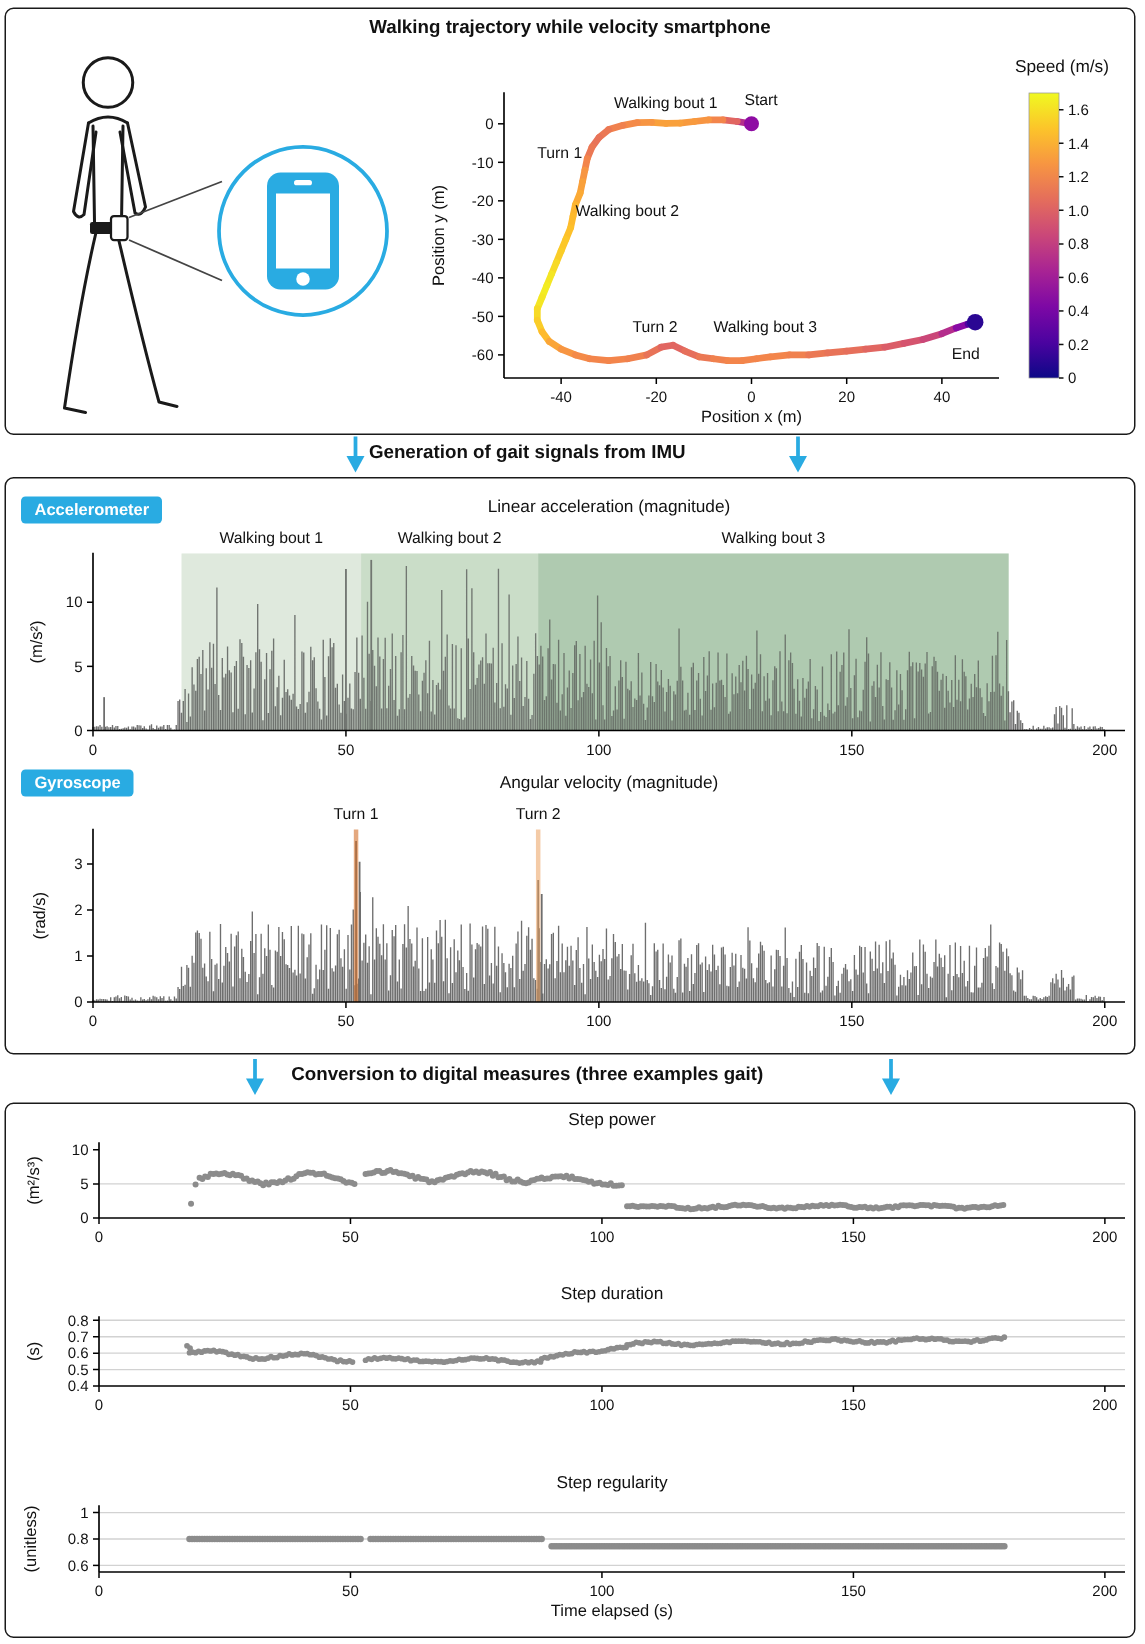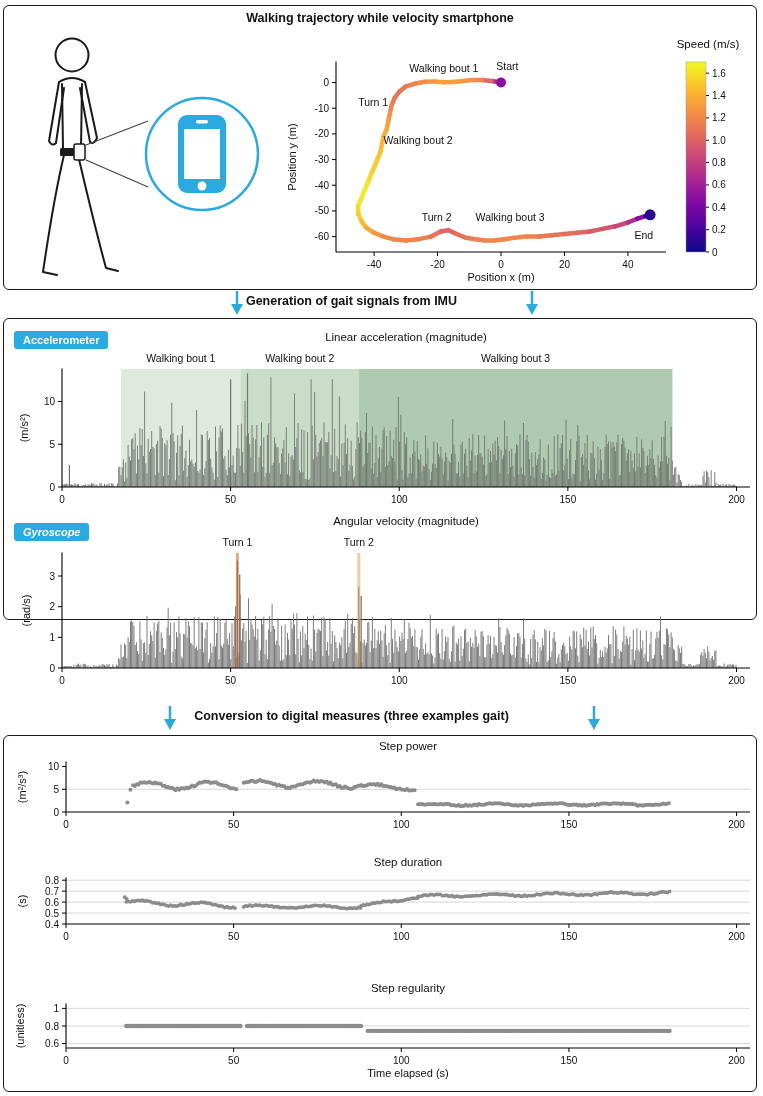--- a/index.html
+++ b/index.html
@@ -183,21 +183,21 @@
         <line x1="8" y1="1" x2="8" y2="15" stroke="#29abe2" stroke-width="2.5"></line>
         <polygon points="2,14 14,14 8,25" fill="#29abe2"></polygon>
       </svg>
     <svg class="arrow" width="16" height="26" style="left:524px;">
         <line x1="8" y1="1" x2="8" y2="15" stroke="#29abe2" stroke-width="2.5"></line>
         <polygon points="2,14 14,14 8,25" fill="#29abe2"></polygon>
       </svg>
     <div class="connector-label">Generation of gait signals from IMU</div>
   </div>
 
-  <div class="panel" style="top:318px;height:302px;text-align:center;">
+  <div class="panel" style="top:318px;height:385px;text-align:center;">
     <div class="badge" style="left:10px;top:12px;">Accelerometer</div>
     <svg width="753" height="186" style="left:0;top:6px;">
         <rect x="117.01960784313727" y="44" width="119.72549019607843" height="118" fill="#eaf1e8"></rect>
         <rect x="236.7450980392157" y="44" width="118.03921568627453" height="118" fill="#d8e7d6"></rect>
         <rect x="354.7843137254902" y="44" width="313.64705882352933" height="118" fill="#c2d9c3"></rect>
         <path d="M58.0 162.0L58.0 159.6M59.2 162.0L59.2 159.5M60.4 162.0L60.4 159.2M61.5 162.0L61.5 159.3M62.7 162.0L62.7 158.3M63.9 162.0L63.9 159.5M65.1 162.0L65.1 161.3M66.3 162.0L66.3 159.5M67.4 162.0L67.4 159.2M68.6 162.0L68.6 159.8M69.8 162.0L69.8 159.7M71.0 162.0L71.0 158.3M72.2 162.0L72.2 160.0M73.3 162.0L73.3 159.0M74.5 162.0L74.5 159.0M75.7 162.0L75.7 161.0M76.9 162.0L76.9 160.9M78.1 162.0L78.1 160.5M79.2 162.0L79.2 160.0M80.4 162.0L80.4 160.1M81.6 162.0L81.6 159.3M82.8 162.0L82.8 161.1M84.0 162.0L84.0 159.3M85.1 162.0L85.1 159.4M86.3 162.0L86.3 160.0M87.5 162.0L87.5 158.3M88.7 162.0L88.7 158.5M89.9 162.0L89.9 158.6M91.1 162.0L91.1 160.4M92.2 162.0L92.2 159.2M93.4 162.0L93.4 160.6M94.6 162.0L94.6 161.4M95.8 162.0L95.8 158.7M97.0 162.0L97.0 157.8M98.1 162.0L98.1 160.4M99.3 162.0L99.3 161.0M100.5 162.0L100.5 158.7M101.7 162.0L101.7 160.2M102.9 162.0L102.9 159.4M104.0 162.0L104.0 159.4M105.2 162.0L105.2 158.3M106.4 162.0L106.4 161.0M107.6 162.0L107.6 158.3M108.8 162.0L108.8 158.4M109.9 162.0L109.9 160.1M111.1 162.0L111.1 161.5M112.3 162.0L112.3 161.3M113.5 162.0L113.5 158.3M114.7 162.0L114.7 142.4M115.8 162.0L115.8 141.4M117.0 162.0L117.0 150.2M118.2 162.0L118.2 142.3M119.4 162.0L119.4 134.3M120.6 162.0L120.6 156.4M121.7 162.0L121.7 137.4M122.9 162.0L122.9 152.7M124.1 162.0L124.1 119.9M125.3 162.0L125.3 131.4M126.5 162.0L126.5 135.5M127.6 162.0L127.6 114.4M128.8 162.0L128.8 112.9M130.0 162.0L130.0 124.3M131.2 162.0L131.2 108.3M132.4 162.0L132.4 148.6M133.5 162.0L133.5 120.5M134.7 162.0L134.7 134.6M135.9 162.0L135.9 103.1M137.1 162.0L137.1 120.2M138.3 162.0L138.3 104.1M139.4 162.0L139.4 131.0M140.6 162.0L140.6 66.6M141.8 162.0L141.8 138.4M143.0 162.0L143.0 148.3M144.2 162.0L144.2 113.7M145.3 162.0L145.3 126.6M146.5 162.0L146.5 124.1M147.7 162.0L147.7 106.0M148.9 162.0L148.9 121.9M150.1 162.0L150.1 123.3M151.3 162.0L151.3 149.9M152.4 162.0L152.4 119.0M153.6 162.0L153.6 115.7M154.8 162.0L154.8 147.5M156.0 162.0L156.0 101.1M157.2 162.0L157.2 103.7M158.3 162.0L158.3 112.9M159.5 162.0L159.5 151.2M160.7 162.0L160.7 118.3M161.9 162.0L161.9 120.3M163.1 162.0L163.1 115.2M164.2 162.0L164.2 150.0M165.4 162.0L165.4 134.0M166.6 162.0L166.6 109.8M167.8 162.0L167.8 77.6M169.0 162.0L169.0 107.9M170.1 162.0L170.1 116.2M171.3 162.0L171.3 155.1M172.5 162.0L172.5 127.9M173.7 162.0L173.7 110.3M174.9 162.0L174.9 150.4M176.0 162.0L176.0 121.1M177.2 162.0L177.2 108.8M178.4 162.0L178.4 100.6M179.6 162.0L179.6 145.8M180.8 162.0L180.8 133.2M181.9 162.0L181.9 125.5M183.1 162.0L183.1 151.8M184.3 162.0L184.3 140.1M185.5 162.0L185.5 114.8M186.7 162.0L186.7 136.4M187.8 162.0L187.8 134.5M189.0 162.0L189.0 138.7M190.2 162.0L190.2 141.5M191.4 162.0L191.4 137.5M192.6 162.0L192.6 85.0M193.7 162.0L193.7 146.0M194.9 162.0L194.9 147.6M196.1 162.0L196.1 144.4M197.3 162.0L197.3 109.3M198.5 162.0L198.5 110.0M199.6 162.0L199.6 150.2M200.8 162.0L200.8 143.2M202.0 162.0L202.0 136.1M203.2 162.0L203.2 106.1M204.4 162.0L204.4 115.1M205.5 162.0L205.5 113.1M206.7 162.0L206.7 133.8M207.9 162.0L207.9 142.6M209.1 162.0L209.1 147.5M210.3 162.0L210.3 154.7M211.5 162.0L211.5 101.5M212.6 162.0L212.6 126.3M213.8 162.0L213.8 152.0M215.0 162.0L215.0 112.5M216.2 162.0L216.2 100.5M217.4 162.0L217.4 106.5M218.5 162.0L218.5 103.6M219.7 162.0L219.7 133.5M220.9 162.0L220.9 130.9M222.1 162.0L222.1 144.7M223.3 162.0L223.3 150.2M224.4 162.0L224.4 124.6M225.6 162.0L225.6 142.3M226.8 162.0L226.8 150.9M228.0 162.0L228.0 140.1M229.2 162.0L229.2 130.6M230.3 162.0L230.3 147.4M231.5 162.0L231.5 147.8M232.7 162.0L232.7 123.0M233.9 162.0L233.9 100.0M235.1 162.0L235.1 123.5M236.2 162.0L236.2 140.8M237.4 162.0L237.4 98.6M238.6 162.0L238.6 126.8M239.8 162.0L239.8 147.5M241.0 162.0L241.0 76.1M242.1 162.0L242.1 110.8M243.3 162.0L243.3 142.4M244.5 162.0L244.5 108.3M245.7 162.0L245.7 118.9M246.9 162.0L246.9 132.5M248.0 162.0L248.0 100.0M249.2 162.0L249.2 112.6M250.4 162.0L250.4 147.3M251.6 162.0L251.6 114.3M252.8 162.0L252.8 100.1M253.9 162.0L253.9 147.2M255.1 162.0L255.1 132.2M256.3 162.0L256.3 121.0M257.5 162.0L257.5 97.3M258.7 162.0L258.7 141.7M259.8 162.0L259.8 112.4M261.0 162.0L261.0 152.2M262.2 162.0L262.2 147.8M263.4 162.0L263.4 109.9M264.6 162.0L264.6 98.3M265.7 162.0L265.7 147.8M266.9 162.0L266.9 52.4M268.1 162.0L268.1 140.1M269.3 162.0L269.3 137.7M270.5 162.0L270.5 112.3M271.7 162.0L271.7 118.6M272.8 162.0L272.8 122.1M274.0 162.0L274.0 122.4M275.2 162.0L275.2 138.0M276.4 162.0L276.4 149.2M277.6 162.0L277.6 128.8M278.7 162.0L278.7 123.5M279.9 162.0L279.9 115.1M281.1 162.0L281.1 137.2M282.3 162.0L282.3 102.1M283.5 162.0L283.5 149.3M284.6 162.0L284.6 128.3M285.8 162.0L285.8 151.3M287.0 162.0L287.0 131.7M288.2 162.0L288.2 130.1M289.4 162.0L289.4 134.6M290.5 162.0L290.5 68.4M291.7 162.0L291.7 122.1M292.9 162.0L292.9 112.8M294.1 162.0L294.1 98.0M295.3 162.0L295.3 145.3M296.4 162.0L296.4 147.4M297.6 162.0L297.6 104.3M298.8 162.0L298.8 147.3M300.0 162.0L300.0 105.1M301.2 162.0L301.2 153.9M302.3 162.0L302.3 154.4M303.5 162.0L303.5 107.1M304.7 162.0L304.7 154.9M305.9 162.0L305.9 153.4M307.1 162.0L307.1 54.5M308.2 162.0L308.2 100.6M309.4 162.0L309.4 134.3M310.6 162.0L310.6 67.1M311.8 162.0L311.8 109.8M313.0 162.0L313.0 131.5M314.1 162.0L314.1 127.0M315.3 162.0L315.3 118.0M316.5 162.0L316.5 115.4M317.7 162.0L317.7 113.1M318.9 162.0L318.9 130.9M320.0 162.0L320.0 97.4M321.2 162.0L321.2 117.1M322.4 162.0L322.4 117.2M323.6 162.0L323.6 117.4M324.8 162.0L324.8 106.9M325.9 162.0L325.9 143.4M327.1 162.0L327.1 130.4M328.3 162.0L328.3 54.1M329.5 162.0L329.5 147.2M330.7 162.0L330.7 103.9M331.9 162.0L331.9 146.1M333.0 162.0L333.0 131.2M334.2 162.0L334.2 134.0M335.4 162.0L335.4 71.3M336.6 162.0L336.6 151.5M337.8 162.0L337.8 118.6M338.9 162.0L338.9 140.4M340.1 162.0L340.1 117.7M341.3 162.0L341.3 99.4M342.5 162.0L342.5 129.0M343.7 162.0L343.7 113.3M344.8 162.0L344.8 145.7M346.0 162.0L346.0 139.6M347.2 162.0L347.2 115.7M348.4 162.0L348.4 140.9M349.6 162.0L349.6 154.4M350.7 162.0L350.7 151.7M351.9 162.0L351.9 124.2M353.1 162.0L353.1 97.1M354.3 162.0L354.3 112.4M355.5 162.0L355.5 118.0M356.6 162.0L356.6 105.5M357.8 162.0L357.8 112.6M359.0 162.0L359.0 141.7M360.2 162.0L360.2 139.1M361.4 162.0L361.4 107.1M362.5 162.0L362.5 88.0M363.7 162.0L363.7 128.0M364.9 162.0L364.9 117.6M366.1 162.0L366.1 117.8M367.3 162.0L367.3 143.5M368.4 162.0L368.4 101.5M369.6 162.0L369.6 148.7M370.8 162.0L370.8 137.9M372.0 162.0L372.0 110.3M373.2 162.0L373.2 152.1M374.3 162.0L374.3 133.3M375.5 162.0L375.5 122.0M376.7 162.0L376.7 147.0M377.9 162.0L377.9 123.6M379.1 162.0L379.1 105.2M380.2 162.0L380.2 102.4M381.4 162.0L381.4 141.9M382.6 162.0L382.6 111.0M383.8 162.0L383.8 139.9M385.0 162.0L385.0 136.3M386.1 162.0L386.1 105.5M387.3 162.0L387.3 130.8M388.5 162.0L388.5 133.0M389.7 162.0L389.7 114.7M390.9 162.0L390.9 137.1M392.1 162.0L392.1 102.2M393.2 162.0L393.2 154.6M394.4 162.0L394.4 72.0M395.6 162.0L395.6 116.7M396.8 162.0L396.8 89.8M398.0 162.0L398.0 145.1M399.1 162.0L399.1 154.6M400.3 162.0L400.3 107.0M401.5 162.0L401.5 119.2M402.7 162.0L402.7 112.3M403.9 162.0L403.9 152.4M405.0 162.0L405.0 148.7M406.2 162.0L406.2 132.5M407.4 162.0L407.4 148.0M408.6 162.0L408.6 128.6M409.8 162.0L409.8 115.1M410.9 162.0L410.9 126.4M412.1 162.0L412.1 154.2M413.3 162.0L413.3 116.1M414.5 162.0L414.5 134.2M415.7 162.0L415.7 135.2M416.8 162.0L416.8 129.1M418.0 162.0L418.0 146.4M419.2 162.0L419.2 140.6M420.4 162.0L420.4 141.7M421.6 162.0L421.6 110.3M422.7 162.0L422.7 138.7M423.9 162.0L423.9 123.3M425.1 162.0L425.1 144.2M426.3 162.0L426.3 155.0M427.5 162.0L427.5 146.7M428.6 162.0L428.6 138.6M429.8 162.0L429.8 116.3M431.0 162.0L431.0 139.2M432.2 162.0L432.2 143.0M433.4 162.0L433.4 117.7M434.5 162.0L434.5 129.4M435.7 162.0L435.7 131.8M436.9 162.0L436.9 121.6M438.1 162.0L438.1 133.4M439.3 162.0L439.3 149.4M440.4 162.0L440.4 136.3M441.6 162.0L441.6 127.6M442.8 162.0L442.8 132.1M444.0 162.0L444.0 155.4M445.2 162.0L445.2 135.9M446.3 162.0L446.3 138.0M447.5 162.0L447.5 128.9M448.7 162.0L448.7 94.0M449.9 162.0L449.9 119.5M451.1 162.0L451.1 128.7M452.3 162.0L452.3 148.7M453.4 162.0L453.4 148.2M454.6 162.0L454.6 136.8M455.8 162.0L455.8 151.5M457.0 162.0L457.0 119.8M458.2 162.0L458.2 116.8M459.3 162.0L459.3 148.4M460.5 162.0L460.5 128.7M461.7 162.0L461.7 123.7M462.9 162.0L462.9 140.9M464.1 162.0L464.1 152.0M465.2 162.0L465.2 113.0M466.4 162.0L466.4 135.7M467.6 162.0L467.6 125.4M468.8 162.0L468.8 109.2M470.0 162.0L470.0 148.2M471.1 162.0L471.1 130.6M472.3 162.0L472.3 146.5M473.5 162.0L473.5 130.1M474.7 162.0L474.7 110.0M475.9 162.0L475.9 128.6M477.0 162.0L477.0 128.2M478.2 162.0L478.2 131.6M479.4 162.0L479.4 139.6M480.6 162.0L480.6 110.6M481.8 162.0L481.8 150.8M482.9 162.0L482.9 149.4M484.1 162.0L484.1 123.8M485.3 162.0L485.3 137.9M486.5 162.0L486.5 126.0M487.7 162.0L487.7 137.1M488.8 162.0L488.8 118.3M490.0 162.0L490.0 129.8M491.2 162.0L491.2 115.5M492.4 162.0L492.4 135.3M493.6 162.0L493.6 112.1M494.7 162.0L494.7 121.0M495.9 162.0L495.9 147.7M497.1 162.0L497.1 124.6M498.3 162.0L498.3 134.2M499.5 162.0L499.5 130.2M500.6 162.0L500.6 95.4M501.8 162.0L501.8 124.2M503.0 162.0L503.0 111.1M504.2 162.0L504.2 149.2M505.4 162.0L505.4 125.8M506.5 162.0L506.5 142.2M507.7 162.0L507.7 123.7M508.9 162.0L508.9 140.6M510.1 162.0L510.1 151.8M511.3 162.0L511.3 128.5M512.5 162.0L512.5 119.2M513.6 162.0L513.6 120.5M514.8 162.0L514.8 149.2M516.0 162.0L516.0 109.2M517.2 162.0L517.2 142.6M518.4 162.0L518.4 149.2M519.5 162.0L519.5 98.0M520.7 162.0L520.7 150.5M521.9 162.0L521.9 115.1M523.1 162.0L523.1 110.0M524.3 162.0L524.3 117.0M525.4 162.0L525.4 134.1M526.6 162.0L526.6 150.8M527.8 162.0L527.8 127.8M529.0 162.0L529.0 142.2M530.2 162.0L530.2 152.7M531.3 162.0L531.3 127.0M532.5 162.0L532.5 140.2M533.7 162.0L533.7 134.1M534.9 162.0L534.9 129.4M536.1 162.0L536.1 114.4M537.2 162.0L537.2 153.9M538.4 162.0L538.4 147.9M539.6 162.0L539.6 132.3M540.8 162.0L540.8 134.7M542.0 162.0L542.0 155.7M543.1 162.0L543.1 149.7M544.3 162.0L544.3 119.4M545.5 162.0L545.5 152.1M546.7 162.0L546.7 153.0M547.9 162.0L547.9 144.0M549.0 162.0L549.0 148.3M550.2 162.0L550.2 111.2M551.4 162.0L551.4 150.7M552.6 162.0L552.6 149.5M553.8 162.0L553.8 109.3M554.9 162.0L554.9 145.2M556.1 162.0L556.1 122.9M557.3 162.0L557.3 118.3M558.5 162.0L558.5 110.0M559.7 162.0L559.7 145.5M560.8 162.0L560.8 139.9M562.0 162.0L562.0 94.5M563.2 162.0L563.2 133.7M564.4 162.0L564.4 153.9M565.6 162.0L565.6 125.1M566.7 162.0L566.7 114.2M567.9 162.0L567.9 153.1M569.1 162.0L569.1 148.7M570.3 162.0L570.3 149.2M571.5 162.0L571.5 134.9M572.7 162.0L572.7 116.1M573.8 162.0L573.8 99.9M575.0 162.0L575.0 110.6M576.2 162.0L576.2 156.0M577.4 162.0L577.4 132.1M578.6 162.0L578.6 129.1M579.7 162.0L579.7 139.7M580.9 162.0L580.9 118.1M582.1 162.0L582.1 133.4M583.3 162.0L583.3 109.9M584.5 162.0L584.5 145.7M585.6 162.0L585.6 154.6M586.8 162.0L586.8 127.8M588.0 162.0L588.0 128.3M589.2 162.0L589.2 116.5M590.4 162.0L590.4 133.3M591.5 162.0L591.5 154.9M592.7 162.0L592.7 148.5M593.9 162.0L593.9 121.8M595.1 162.0L595.1 144.7M596.3 162.0L596.3 124.3M597.4 162.0L597.4 135.2M598.6 162.0L598.6 154.9M599.8 162.0L599.8 147.9M601.0 162.0L601.0 121.9M602.2 162.0L602.2 109.5M603.3 162.0L603.3 119.1M604.5 162.0L604.5 116.5M605.7 162.0L605.7 153.9M606.9 162.0L606.9 116.6M608.1 162.0L608.1 122.6M609.2 162.0L609.2 117.0M610.4 162.0L610.4 121.3M611.6 162.0L611.6 126.1M612.8 162.0L612.8 117.4M614.0 162.0L614.0 109.7M615.1 162.0L615.1 150.7M616.3 162.0L616.3 149.7M617.5 162.0L617.5 119.1M618.7 162.0L618.7 112.9M619.9 162.0L619.9 115.6M621.0 162.0L621.0 122.8M622.2 162.0L622.2 135.5M623.4 162.0L623.4 128.2M624.6 162.0L624.6 124.2M625.8 162.0L625.8 146.9M626.9 162.0L626.9 125.6M628.1 162.0L628.1 135.5M629.3 162.0L629.3 143.3M630.5 162.0L630.5 128.3M631.7 162.0L631.7 146.4M632.9 162.0L632.9 111.8M634.0 162.0L634.0 141.5M635.2 162.0L635.2 128.2M636.4 162.0L636.4 142.5M637.6 162.0L637.6 114.5M638.8 162.0L638.8 122.8M639.9 162.0L639.9 125.9M641.1 162.0L641.1 148.0M642.3 162.0L642.3 140.6M643.5 162.0L643.5 130.8M644.7 162.0L644.7 139.7M645.8 162.0L645.8 124.3M647.0 162.0L647.0 133.1M648.2 162.0L648.2 115.3M649.4 162.0L649.4 133.8M650.6 162.0L650.6 139.9M651.7 162.0L651.7 150.3M652.9 162.0L652.9 152.4M654.1 162.0L654.1 130.5M655.3 162.0L655.3 142.5M656.5 162.0L656.5 136.4M657.6 162.0L657.6 112.2M658.8 162.0L658.8 136.1M660.0 162.0L660.0 111.8M661.2 162.0L661.2 96.1M662.4 162.0L662.4 130.7M663.5 162.0L663.5 138.9M664.7 162.0L664.7 132.5M665.9 162.0L665.9 155.3M667.1 162.0L667.1 101.7M668.3 162.0L668.3 135.9M669.4 162.0L669.4 149.9M670.6 162.0L670.6 142.7M671.8 162.0L671.8 141.9M673.0 162.0L673.0 157.7M674.2 162.0L674.2 148.9M675.3 162.0L675.3 150.1M676.5 162.0L676.5 155.1M677.7 162.0L677.7 157.0M678.9 162.0L678.9 161.2M680.1 162.0L680.1 161.0M681.2 162.0L681.2 161.4M682.4 162.0L682.4 160.4M683.6 162.0L683.6 161.1M684.8 162.0L684.8 158.9M686.0 162.0L686.0 161.5M687.1 162.0L687.1 160.7M688.3 162.0L688.3 159.6M689.5 162.0L689.5 160.8M690.7 162.0L690.7 160.8M691.9 162.0L691.9 158.9M693.1 162.0L693.1 160.7M694.2 162.0L694.2 159.9M695.4 162.0L695.4 159.9M696.6 162.0L696.6 160.5M697.8 162.0L697.8 160.0M699.0 162.0L699.0 151.1M700.1 162.0L700.1 146.3M701.3 162.0L701.3 157.3M702.5 162.0L702.5 145.7M703.7 162.0L703.7 146.8M704.9 162.0L704.9 151.8M706.0 162.0L706.0 160.2M707.2 162.0L707.2 145.2M708.4 162.0L708.4 161.0M709.6 162.0L709.6 160.9M710.8 162.0L710.8 147.1M711.9 162.0L711.9 157.7M713.1 162.0L713.1 160.8M714.3 162.0L714.3 159.1M715.5 162.0L715.5 160.0M716.7 162.0L716.7 159.3M717.8 162.0L717.8 161.1M719.0 162.0L719.0 159.0M720.2 162.0L720.2 161.2M721.4 162.0L721.4 160.0M722.6 162.0L722.6 159.3M723.7 162.0L723.7 161.0M724.9 162.0L724.9 159.3M726.1 162.0L726.1 159.1M727.3 162.0L727.3 160.7M728.5 162.0L728.5 160.3M729.6 162.0L729.6 159.5M730.8 162.0L730.8 159.7M732.0 162.0L732.0 161.0" stroke="#6e6e6e" stroke-width="0.9" fill="none"></path>
         <line x1="65.41960784313726" y1="162" x2="65.41960784313726" y2="139.768115942029" stroke="#6e6e6e" stroke-width="1.2"></line>
         <line x1="226.62745098039215" y1="162" x2="226.62745098039215" y2="54.26086956521739" stroke="#6e6e6e" stroke-width="1.2"></line>
         <line x1="243.49019607843135" y1="162" x2="243.49019607843135" y2="48.27536231884059" stroke="#6e6e6e" stroke-width="1.2"></line>
         <rect x="117.01960784313727" y="44" width="119.72549019607843" height="118" fill="rgba(130,165,130,0.10)"></rect>
@@ -221,21 +221,21 @@
         <line x1="54" y1="162" x2="58" y2="162" stroke="#000"></line>
         <text x="51" y="165.5" text-anchor="end" class="tick">0</text>
         <line x1="54" y1="119.2463768115942" x2="58" y2="119.2463768115942" stroke="#000"></line>
         <text x="51" y="122.7463768115942" text-anchor="end" class="tick">5</text>
         <line x1="54" y1="76.4927536231884" x2="58" y2="76.4927536231884" stroke="#000"></line>
         <text x="51" y="79.9927536231884" text-anchor="end" class="tick">10</text>
         <text x="402" y="16" text-anchor="middle" class="ctitle">Linear acceleration (magnitude)</text>
         <text transform="translate(24,103) rotate(-90)" text-anchor="middle" class="axlabel">(m/s²)</text>
       </svg>
 
-    <div class="badge" style="left:10px;top:204px;font-style:italic;">Gyroscope</div>
+    <div class="badge" style="left:10px;top:194px;">Gyroscope</div>
     <svg width="753" height="190" style="left:0;top:192px;">
         <path d="M58.0 157.0L58.0 155.5M59.2 157.0L59.2 155.8M60.4 157.0L60.4 155.1M61.5 157.0L61.5 155.4M62.7 157.0L62.7 154.8M63.9 157.0L63.9 155.0M65.1 157.0L65.1 155.0M66.3 157.0L66.3 155.1M67.4 157.0L67.4 155.4M68.6 157.0L68.6 156.2M69.8 157.0L69.8 153.8M71.0 157.0L71.0 156.4M72.2 157.0L72.2 153.9M73.3 157.0L73.3 153.4M74.5 157.0L74.5 152.5M75.7 157.0L75.7 154.5M76.9 157.0L76.9 153.6M78.1 157.0L78.1 156.2M79.2 157.0L79.2 152.7M80.4 157.0L80.4 153.0M81.6 157.0L81.6 153.4M82.8 157.0L82.8 155.3M84.0 157.0L84.0 154.1M85.1 157.0L85.1 156.0M86.3 157.0L86.3 155.3M87.5 157.0L87.5 156.0M88.7 157.0L88.7 156.1M89.9 157.0L89.9 153.9M91.1 157.0L91.1 155.4M92.2 157.0L92.2 155.0M93.4 157.0L93.4 155.8M94.6 157.0L94.6 155.1M95.8 157.0L95.8 153.9M97.0 157.0L97.0 155.1M98.1 157.0L98.1 152.9M99.3 157.0L99.3 153.4M100.5 157.0L100.5 153.9M101.7 157.0L101.7 155.1M102.9 157.0L102.9 153.1M104.0 157.0L104.0 154.3M105.2 157.0L105.2 153.1M106.4 157.0L106.4 156.1M107.6 157.0L107.6 156.0M108.8 157.0L108.8 153.3M109.9 157.0L109.9 155.2M111.1 157.0L111.1 156.2M112.3 157.0L112.3 153.4M113.5 157.0L113.5 154.7M114.7 157.0L114.7 147.0M115.8 157.0L115.8 148.4M117.0 157.0L117.0 133.5M118.2 157.0L118.2 146.4M119.4 157.0L119.4 145.5M120.6 157.0L120.6 132.4M121.7 157.0L121.7 134.1M122.9 157.0L122.9 146.9M124.1 157.0L124.1 126.2M125.3 157.0L125.3 130.8M126.5 157.0L126.5 110.6M127.6 157.0L127.6 109.4M128.8 157.0L128.8 111.0M130.0 157.0L130.0 114.9M131.2 157.0L131.2 134.1M132.4 157.0L132.4 131.3M133.5 157.0L133.5 140.0M134.7 157.0L134.7 143.2M135.9 157.0L135.9 110.2M137.1 157.0L137.1 128.4M138.3 157.0L138.3 149.9M139.4 157.0L139.4 132.1M140.6 157.0L140.6 131.3M141.8 157.0L141.8 141.7M143.0 157.0L143.0 105.0M144.2 157.0L144.2 144.0M145.3 157.0L145.3 132.8M146.5 157.0L146.5 120.3M147.7 157.0L147.7 124.4M148.9 157.0L148.9 130.0M150.1 157.0L150.1 111.5M151.3 157.0L151.3 146.6M152.4 157.0L152.4 120.0M153.6 157.0L153.6 112.5M154.8 157.0L154.8 110.0M156.0 157.0L156.0 141.1M157.2 157.0L157.2 121.5M158.3 157.0L158.3 127.0M159.5 157.0L159.5 136.9M160.7 157.0L160.7 143.7M161.9 157.0L161.9 138.4M163.1 157.0L163.1 116.4M164.2 157.0L164.2 96.7M165.4 157.0L165.4 124.4M166.6 157.0L166.6 111.7M167.8 157.0L167.8 151.9M169.0 157.0L169.0 140.5M170.1 157.0L170.1 111.5M171.3 157.0L171.3 138.1M172.5 157.0L172.5 121.1M173.7 157.0L173.7 126.3M174.9 157.0L174.9 105.3M176.0 157.0L176.0 122.2M177.2 157.0L177.2 145.7M178.4 157.0L178.4 147.3M179.6 157.0L179.6 122.7M180.8 157.0L180.8 123.5M181.9 157.0L181.9 107.0M183.1 157.0L183.1 126.4M184.3 157.0L184.3 110.3M185.5 157.0L185.5 115.2M186.7 157.0L186.7 131.8M187.8 157.0L187.8 132.4M189.0 157.0L189.0 134.4M190.2 157.0L190.2 106.3M191.4 157.0L191.4 137.3M192.6 157.0L192.6 135.5M193.7 157.0L193.7 139.3M194.9 157.0L194.9 106.2M196.1 157.0L196.1 138.0M197.3 157.0L197.3 111.4M198.5 157.0L198.5 111.8M199.6 157.0L199.6 141.3M200.8 157.0L200.8 127.2M202.0 157.0L202.0 118.6M203.2 157.0L203.2 111.1M204.4 157.0L204.4 151.5M205.5 157.0L205.5 147.9M206.7 157.0L206.7 132.2M207.9 157.0L207.9 141.9M209.1 157.0L209.1 135.4M210.3 157.0L210.3 105.4M211.5 157.0L211.5 135.6M212.6 157.0L212.6 122.1M213.8 157.0L213.8 105.8M215.0 157.0L215.0 148.2M216.2 157.0L216.2 107.7M217.4 157.0L217.4 134.5M218.5 157.0L218.5 136.7M219.7 157.0L219.7 132.6M220.9 157.0L220.9 111.8M222.1 157.0L222.1 108.8M223.3 157.0L223.3 127.9M224.4 157.0L224.4 133.5M225.6 157.0L225.6 121.9M226.8 157.0L226.8 148.2M228.0 157.0L228.0 112.4M229.2 157.0L229.2 135.4M230.3 157.0L230.3 105.3M231.5 157.0L231.5 95.3M232.7 157.0L232.7 145.8M233.9 157.0L233.9 144.8M235.1 157.0L235.1 141.4M236.2 157.0L236.2 83.7M237.4 157.0L237.4 129.4M238.6 157.0L238.6 117.5M239.8 157.0L239.8 112.0M241.0 157.0L241.0 130.8M242.1 157.0L242.1 119.9M243.3 157.0L243.3 151.9M244.5 157.0L244.5 87.2M245.7 157.0L245.7 128.7M246.9 157.0L246.9 107.9M248.0 157.0L248.0 113.5M249.2 157.0L249.2 118.1M250.4 157.0L250.4 125.8M251.6 157.0L251.6 105.1M252.8 157.0L252.8 128.7M253.9 157.0L253.9 117.8M255.1 157.0L255.1 149.4M256.3 157.0L256.3 139.1M257.5 157.0L257.5 109.0M258.7 157.0L258.7 113.2M259.8 157.0L259.8 105.7M261.0 157.0L261.0 143.3M262.2 157.0L262.2 128.7M263.4 157.0L263.4 148.0M264.6 157.0L264.6 118.4M265.7 157.0L265.7 105.1M266.9 157.0L266.9 120.6M268.1 157.0L268.1 93.0M269.3 157.0L269.3 115.0M270.5 157.0L270.5 118.0M271.7 157.0L271.7 133.4M272.8 157.0L272.8 129.5M274.0 157.0L274.0 107.4M275.2 157.0L275.2 134.6M276.4 157.0L276.4 149.7M277.6 157.0L277.6 114.5M278.7 157.0L278.7 149.6M279.9 157.0L279.9 148.2M281.1 157.0L281.1 113.6M282.3 157.0L282.3 144.0M283.5 157.0L283.5 121.8M284.6 157.0L284.6 128.7M285.8 157.0L285.8 144.2M287.0 157.0L287.0 109.4M288.2 157.0L288.2 117.8M289.4 157.0L289.4 102.3M290.5 157.0L290.5 113.5M291.7 157.0L291.7 143.2M292.9 157.0L292.9 102.2M294.1 157.0L294.1 127.8M295.3 157.0L295.3 151.2M296.4 157.0L296.4 120.5M297.6 157.0L297.6 144.3M298.8 157.0L298.8 115.2M300.0 157.0L300.0 137.2M301.2 157.0L301.2 122.7M302.3 157.0L302.3 129.2M303.5 157.0L303.5 105.3M304.7 157.0L304.7 133.7M305.9 157.0L305.9 148.3M307.1 157.0L307.1 137.6M308.2 157.0L308.2 149.5M309.4 157.0L309.4 104.6M310.6 157.0L310.6 118.6M311.8 157.0L311.8 140.6M313.0 157.0L313.0 121.8M314.1 157.0L314.1 117.7M315.3 157.0L315.3 118.6M316.5 157.0L316.5 120.0M317.7 157.0L317.7 106.7M318.9 157.0L318.9 145.0M320.0 157.0L320.0 105.7M321.2 157.0L321.2 108.2M322.4 157.0L322.4 139.3M323.6 157.0L323.6 131.0M324.8 157.0L324.8 144.7M325.9 157.0L325.9 106.8M327.1 157.0L327.1 132.8M328.3 157.0L328.3 120.0M329.5 157.0L329.5 150.5M330.7 157.0L330.7 124.5M331.9 157.0L331.9 131.0M333.0 157.0L333.0 137.2M334.2 157.0L334.2 147.2M335.4 157.0L335.4 131.5M336.6 157.0L336.6 134.4M337.8 157.0L337.8 126.2M338.9 157.0L338.9 147.2M340.1 157.0L340.1 118.0M341.3 157.0L341.3 110.0M342.5 157.0L342.5 141.7M343.7 157.0L343.7 102.9M344.8 157.0L344.8 136.1M346.0 157.0L346.0 131.7M347.2 157.0L347.2 112.9M348.4 157.0L348.4 107.1M349.6 157.0L349.6 122.1M350.7 157.0L350.7 114.9M351.9 157.0L351.9 141.2M353.1 157.0L353.1 142.4M354.3 157.0L354.3 148.1M355.5 157.0L355.5 107.8M356.6 157.0L356.6 130.3M357.8 157.0L357.8 151.3M359.0 157.0L359.0 131.7M360.2 157.0L360.2 128.5M361.4 157.0L361.4 134.7M362.5 157.0L362.5 131.9M363.7 157.0L363.7 111.7M364.9 157.0L364.9 110.9M366.1 157.0L366.1 141.2M367.3 157.0L367.3 129.7M368.4 157.0L368.4 106.1M369.6 157.0L369.6 137.1M370.8 157.0L370.8 118.0M372.0 157.0L372.0 137.2M373.2 157.0L373.2 129.2M374.3 157.0L374.3 120.2M375.5 157.0L375.5 132.8M376.7 157.0L376.7 119.5M377.9 157.0L377.9 129.3M379.1 157.0L379.1 145.7M380.2 157.0L380.2 122.3M381.4 157.0L381.4 113.8M382.6 157.0L382.6 134.3M383.8 157.0L383.8 144.2M385.0 157.0L385.0 131.6M386.1 157.0L386.1 151.9M387.3 157.0L387.3 107.0M388.5 157.0L388.5 128.0M389.7 157.0L389.7 141.7M390.9 157.0L390.9 118.6M392.1 157.0L392.1 130.3M393.2 157.0L393.2 136.2M394.4 157.0L394.4 140.4M395.6 157.0L395.6 125.5M396.8 157.0L396.8 129.9M398.0 157.0L398.0 121.6M399.1 157.0L399.1 128.3M400.3 157.0L400.3 108.0M401.5 157.0L401.5 142.0M402.7 157.0L402.7 139.6M403.9 157.0L403.9 127.8M405.0 157.0L405.0 111.7M406.2 157.0L406.2 117.0M407.4 157.0L407.4 126.6M408.6 157.0L408.6 125.0M409.8 157.0L409.8 135.0M410.9 157.0L410.9 118.4M412.1 157.0L412.1 136.0M413.3 157.0L413.3 136.2M414.5 157.0L414.5 148.6M415.7 157.0L415.7 138.4M416.8 157.0L416.8 125.9M418.0 157.0L418.0 118.1M419.2 157.0L419.2 137.9M420.4 157.0L420.4 143.5M421.6 157.0L421.6 132.4M422.7 157.0L422.7 142.8M423.9 157.0L423.9 141.1M425.1 157.0L425.1 143.3M426.3 157.0L426.3 104.1M427.5 157.0L427.5 142.4M428.6 157.0L428.6 144.5M429.8 157.0L429.8 152.4M431.0 157.0L431.0 146.5M432.2 157.0L432.2 117.8M433.4 157.0L433.4 123.4M434.5 157.0L434.5 122.2M435.7 157.0L435.7 142.3M436.9 157.0L436.9 147.7M438.1 157.0L438.1 118.0M439.3 157.0L439.3 148.5M440.4 157.0L440.4 140.2M441.6 157.0L441.6 125.4M442.8 157.0L442.8 130.7M444.0 157.0L444.0 126.0M445.2 157.0L445.2 148.1M446.3 157.0L446.3 150.8M447.5 157.0L447.5 140.4M448.7 157.0L448.7 115.9M449.9 157.0L449.9 114.6M451.1 157.0L451.1 150.6M452.3 157.0L452.3 131.5M453.4 157.0L453.4 133.5M454.6 157.0L454.6 127.7M455.8 157.0L455.8 149.6M457.0 157.0L457.0 125.2M458.2 157.0L458.2 145.0M459.3 157.0L459.3 137.7M460.5 157.0L460.5 119.0M461.7 157.0L461.7 117.9M462.9 157.0L462.9 132.0M464.1 157.0L464.1 130.6M465.2 157.0L465.2 150.3M466.4 157.0L466.4 126.7M467.6 157.0L467.6 135.6M468.8 157.0L468.8 131.8M470.0 157.0L470.0 136.6M471.1 157.0L471.1 118.8M472.3 157.0L472.3 125.4M473.5 157.0L473.5 135.7M474.7 157.0L474.7 132.9M475.9 157.0L475.9 145.2M477.0 157.0L477.0 120.6M478.2 157.0L478.2 120.2M479.4 157.0L479.4 125.4M480.6 157.0L480.6 146.2M481.8 157.0L481.8 146.5M482.9 157.0L482.9 133.7M484.1 157.0L484.1 124.1M485.3 157.0L485.3 132.7M486.5 157.0L486.5 124.8M487.7 157.0L487.7 147.0M488.8 157.0L488.8 143.3M490.0 157.0L490.0 125.7M491.2 157.0L491.2 134.1M492.4 157.0L492.4 134.8M493.6 157.0L493.6 141.3M494.7 157.0L494.7 107.1M495.9 157.0L495.9 116.0M497.1 157.0L497.1 131.1M498.3 157.0L498.3 141.2M499.5 157.0L499.5 143.9M500.6 157.0L500.6 134.2M501.8 157.0L501.8 124.6M503.0 157.0L503.0 116.8M504.2 157.0L504.2 119.2M505.4 157.0L505.4 122.9M506.5 157.0L506.5 142.4M507.7 157.0L507.7 144.5M508.9 157.0L508.9 143.9M510.1 157.0L510.1 126.0M511.3 157.0L511.3 146.6M512.5 157.0L512.5 135.1M513.6 157.0L513.6 122.2M514.8 157.0L514.8 122.4M516.0 157.0L516.0 126.3M517.2 157.0L517.2 146.6M518.4 157.0L518.4 132.9M519.5 157.0L519.5 107.3M520.7 157.0L520.7 127.7M521.9 157.0L521.9 147.6M523.1 157.0L523.1 150.9M524.3 157.0L524.3 143.4M525.4 157.0L525.4 153.6M526.6 157.0L526.6 128.1M527.8 157.0L527.8 147.0M529.0 157.0L529.0 123.5M530.2 157.0L530.2 119.0M531.3 157.0L531.3 128.3M532.5 157.0L532.5 150.9M533.7 157.0L533.7 130.7M534.9 157.0L534.9 151.1M536.1 157.0L536.1 136.1M537.2 157.0L537.2 139.6M538.4 157.0L538.4 127.3M539.6 157.0L539.6 134.4M540.8 157.0L540.8 117.7M542.0 157.0L542.0 119.7M543.1 157.0L543.1 150.7M544.3 157.0L544.3 149.3M545.5 157.0L545.5 120.2M546.7 157.0L546.7 146.2M547.9 157.0L547.9 140.2M549.0 157.0L549.0 127.0M550.2 157.0L550.2 121.0M551.4 157.0L551.4 130.3M552.6 157.0L552.6 152.6M553.8 157.0L553.8 146.4M554.9 157.0L554.9 142.9M556.1 157.0L556.1 150.8M557.3 157.0L557.3 138.2M558.5 157.0L558.5 134.1M559.7 157.0L559.7 131.7M560.8 157.0L560.8 135.3M562.0 157.0L562.0 143.1M563.2 157.0L563.2 141.8M564.4 157.0L564.4 149.6M565.6 157.0L565.6 125.7M566.7 157.0L566.7 135.4M567.9 157.0L567.9 138.8M569.1 157.0L569.1 119.5M570.3 157.0L570.3 120.4M571.5 157.0L571.5 137.4M572.7 157.0L572.7 120.4M573.8 157.0L573.8 144.6M575.0 157.0L575.0 151.1M576.2 157.0L576.2 123.3M577.4 157.0L577.4 128.1M578.6 157.0L578.6 136.4M579.7 157.0L579.7 116.7M580.9 157.0L580.9 134.7M582.1 157.0L582.1 118.9M583.3 157.0L583.3 137.8M584.5 157.0L584.5 130.5M585.6 157.0L585.6 144.4M586.8 157.0L586.8 116.5M588.0 157.0L588.0 136.4M589.2 157.0L589.2 115.5M590.4 157.0L590.4 128.0M591.5 157.0L591.5 124.0M592.7 157.0L592.7 132.1M593.9 157.0L593.9 152.6M595.1 157.0L595.1 146.9M596.3 157.0L596.3 138.8M597.4 157.0L597.4 145.9M598.6 157.0L598.6 140.3M599.8 157.0L599.8 146.0M601.0 157.0L601.0 135.9M602.2 157.0L602.2 141.6M603.3 157.0L603.3 137.3M604.5 157.0L604.5 124.0M605.7 157.0L605.7 133.2M606.9 157.0L606.9 133.0M608.1 157.0L608.1 152.3M609.2 157.0L609.2 115.3M610.4 157.0L610.4 145.1M611.6 157.0L611.6 118.6M612.8 157.0L612.8 123.5M614.0 157.0L614.0 138.1M615.1 157.0L615.1 147.6M616.3 157.0L616.3 140.0M617.5 157.0L617.5 140.8M618.7 157.0L618.7 130.3M619.9 157.0L619.9 115.4M621.0 157.0L621.0 133.4M622.2 157.0L622.2 124.8M623.4 157.0L623.4 127.5M624.6 157.0L624.6 133.6M625.8 157.0L625.8 125.8M626.9 157.0L626.9 153.8M628.1 157.0L628.1 138.1M629.3 157.0L629.3 119.0M630.5 157.0L630.5 149.2M631.7 157.0L631.7 139.6M632.9 157.0L632.9 117.4M634.0 157.0L634.0 138.4M635.2 157.0L635.2 140.5M636.4 157.0L636.4 119.6M637.6 157.0L637.6 137.6M638.8 157.0L638.8 129.5M639.9 157.0L639.9 146.6M641.1 157.0L641.1 143.0M642.3 157.0L642.3 119.5M643.5 157.0L643.5 150.5M644.7 157.0L644.7 150.6M645.8 157.0L645.8 132.8M647.0 157.0L647.0 120.6M648.2 157.0L648.2 147.4M649.4 157.0L649.4 147.4M650.6 157.0L650.6 144.1M651.7 157.0L651.7 127.6M652.9 157.0L652.9 121.0M654.1 157.0L654.1 126.7M655.3 157.0L655.3 119.5M656.5 157.0L656.5 105.4M657.6 157.0L657.6 144.5M658.8 157.0L658.8 148.4M660.0 157.0L660.0 133.0M661.2 157.0L661.2 134.0M662.4 157.0L662.4 117.4M663.5 157.0L663.5 118.3M664.7 157.0L664.7 123.5M665.9 157.0L665.9 136.2M667.1 157.0L667.1 121.4M668.3 157.0L668.3 126.5M669.4 157.0L669.4 137.8M670.6 157.0L670.6 139.2M671.8 157.0L671.8 149.4M673.0 157.0L673.0 150.1M674.2 157.0L674.2 134.0M675.3 157.0L675.3 137.4M676.5 157.0L676.5 141.9M677.7 157.0L677.7 135.8M678.9 157.0L678.9 152.8M680.1 157.0L680.1 152.9M681.2 157.0L681.2 154.3M682.4 157.0L682.4 155.2M683.6 157.0L683.6 155.1M684.8 157.0L684.8 152.9M686.0 157.0L686.0 153.0M687.1 157.0L687.1 153.8M688.3 157.0L688.3 155.3M689.5 157.0L689.5 154.4M690.7 157.0L690.7 155.0M691.9 157.0L691.9 153.9M693.1 157.0L693.1 153.1M694.2 157.0L694.2 153.7M695.4 157.0L695.4 152.8M696.6 157.0L696.6 143.9M697.8 157.0L697.8 141.1M699.0 157.0L699.0 144.7M700.1 157.0L700.1 138.1M701.3 157.0L701.3 142.0M702.5 157.0L702.5 147.3M703.7 157.0L703.7 135.7M704.9 157.0L704.9 140.8M706.0 157.0L706.0 149.4M707.2 157.0L707.2 146.8M708.4 157.0L708.4 145.0M709.6 157.0L709.6 148.7M710.8 157.0L710.8 140.1M711.9 157.0L711.9 139.3M713.1 157.0L713.1 155.3M714.3 157.0L714.3 154.6M715.5 157.0L715.5 154.7M716.7 157.0L716.7 154.8M717.8 157.0L717.8 155.3M719.0 157.0L719.0 155.4M720.2 157.0L720.2 152.4M721.4 157.0L721.4 156.3M722.6 157.0L722.6 155.2M723.7 157.0L723.7 153.6M724.9 157.0L724.9 153.8M726.1 157.0L726.1 152.8M727.3 157.0L727.3 154.4M728.5 157.0L728.5 153.4M729.6 157.0L729.6 153.5M730.8 157.0L730.8 155.7M732.0 157.0L732.0 153.7" stroke="#6e6e6e" stroke-width="0.9" fill="none"></path>
         <line x1="233.37254901960785" y1="157" x2="233.37254901960785" y2="49.66666666666667" stroke="#6e6e6e" stroke-width="1.2"></line>
         <line x1="235.73333333333335" y1="157" x2="235.73333333333335" y2="63.46666666666668" stroke="#6e6e6e" stroke-width="1.2"></line>
         <line x1="354.7843137254902" y1="157" x2="354.7843137254902" y2="75.73333333333333" stroke="#6e6e6e" stroke-width="1.2"></line>
         <line x1="357.14509803921567" y1="157" x2="357.14509803921567" y2="84.93333333333332" stroke="#6e6e6e" stroke-width="1.2"></line>
         <rect x="231.87254901960785" y="42" width="3" height="115" fill="rgba(210,110,40,0.6)"></rect>
         <text x="233.37254901960785" y="35" text-anchor="middle" class="lbl">Turn 1</text>
         <rect x="353.2843137254902" y="42" width="3" height="115" fill="rgba(235,160,95,0.55)"></rect>
         <text x="354.7843137254902" y="35" text-anchor="middle" class="lbl">Turn 2</text>

